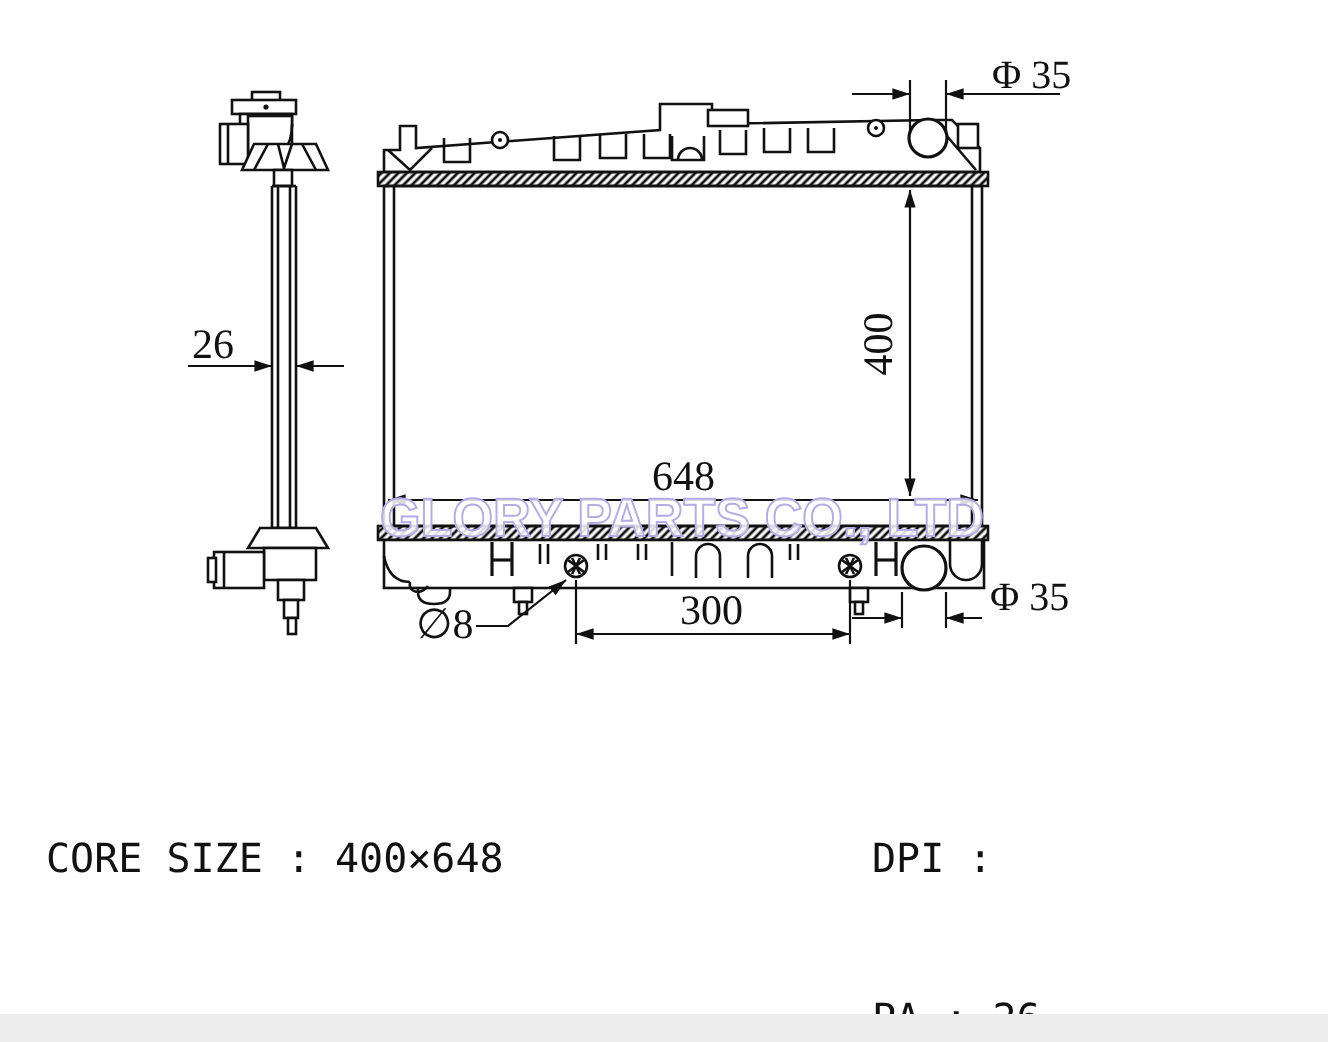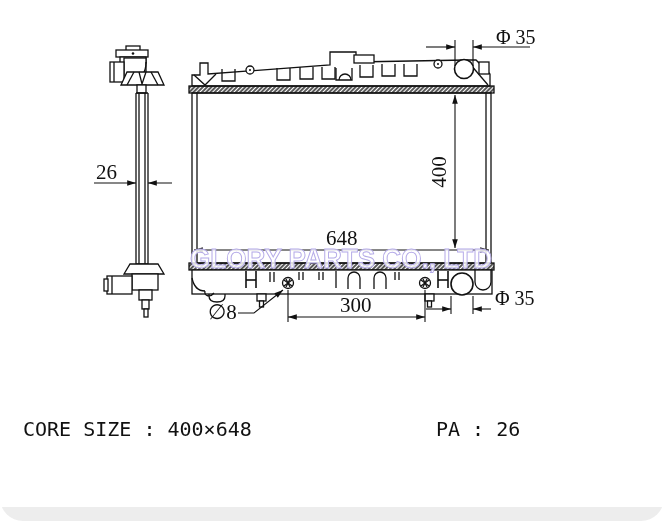--- a/index.html
+++ b/index.html
@@ -1,18 +1,18 @@
 <!DOCTYPE html>
 <html><head>
 <meta charset="utf-8">
 <style>
   html,body { margin:0; padding:0; background:#ffffff; }
   .canvas {
     position:relative; width:664px; height:521px; background:#ffffff;
-    overflow:hidden; font-family:"DejaVu Sans Mono", monospace;border-radius:23px;
+    overflow:hidden; font-family:"DejaVu Sans Mono", monospace;
   }
   svg.drawing { position:absolute; left:0; top:0; }
   .specs { position:absolute; top:363px; font-size:20px; line-height:26.5px;
            color:#111; white-space:pre; }
   .specs.left  { left:23px; }
   .specs.right { left:436px; }
   .band { position:absolute; left:0; top:507px; width:664px; height:14px;
           background:#ededed; }
   text.dim { font-family:"Liberation Serif", serif; fill:#111; }
   text.wm  { font-family:"Liberation Sans", sans-serif; font-weight:bold; }
@@ -185,18 +185,19 @@
     <text class="wm" x="190" y="268" font-size="27" textLength="302" lengthAdjust="spacingAndGlyphs" fill="rgba(255,255,255,0.85)" stroke="#b5abe8" stroke-width="1">GLORY PARTS CO., LTD</text>
   </svg>
 
   <div class="specs left">
     <div>CORE SIZE : 400×648</div>
     
     
     
   </div>
   <div class="specs right">
+    <div>DPI :</div>
     <div>PA : 26</div>
     
   </div>
 
   <div class="band"></div>
 </div>
 
 </body></html>

